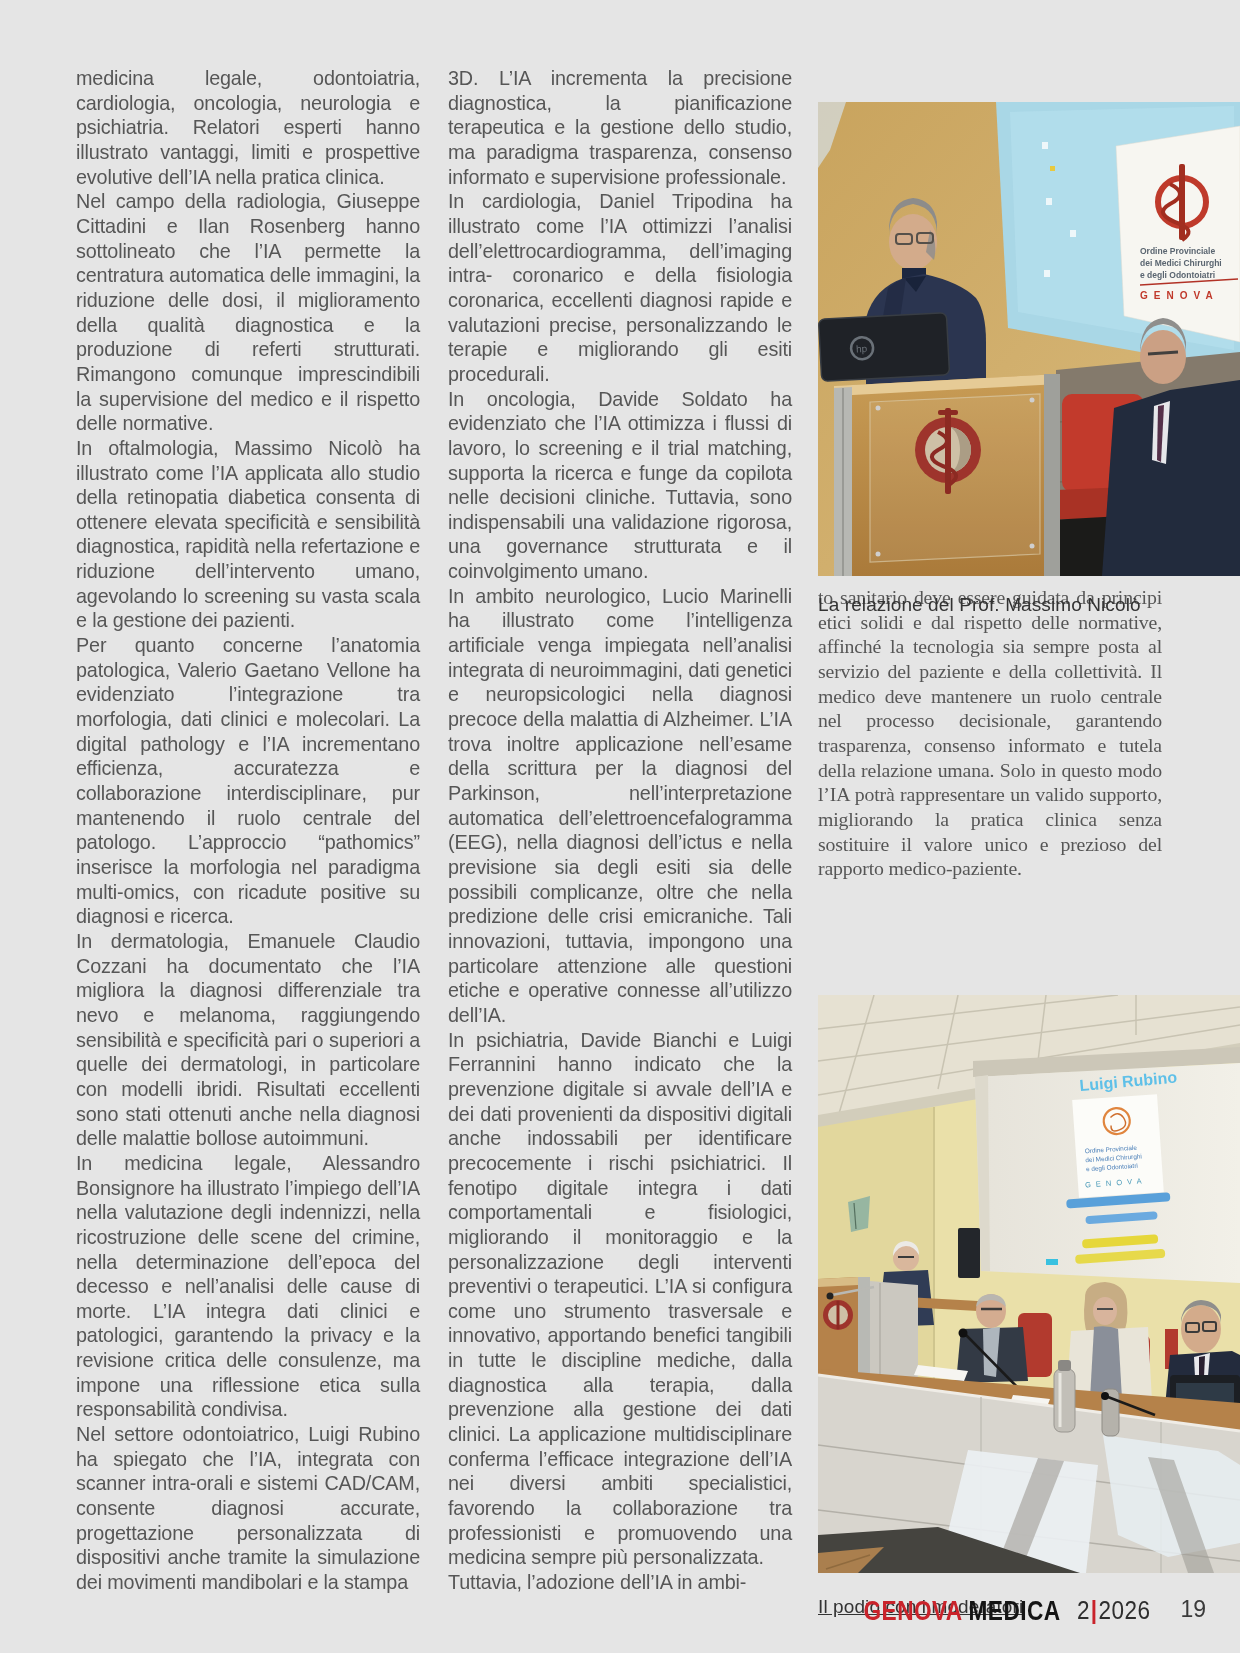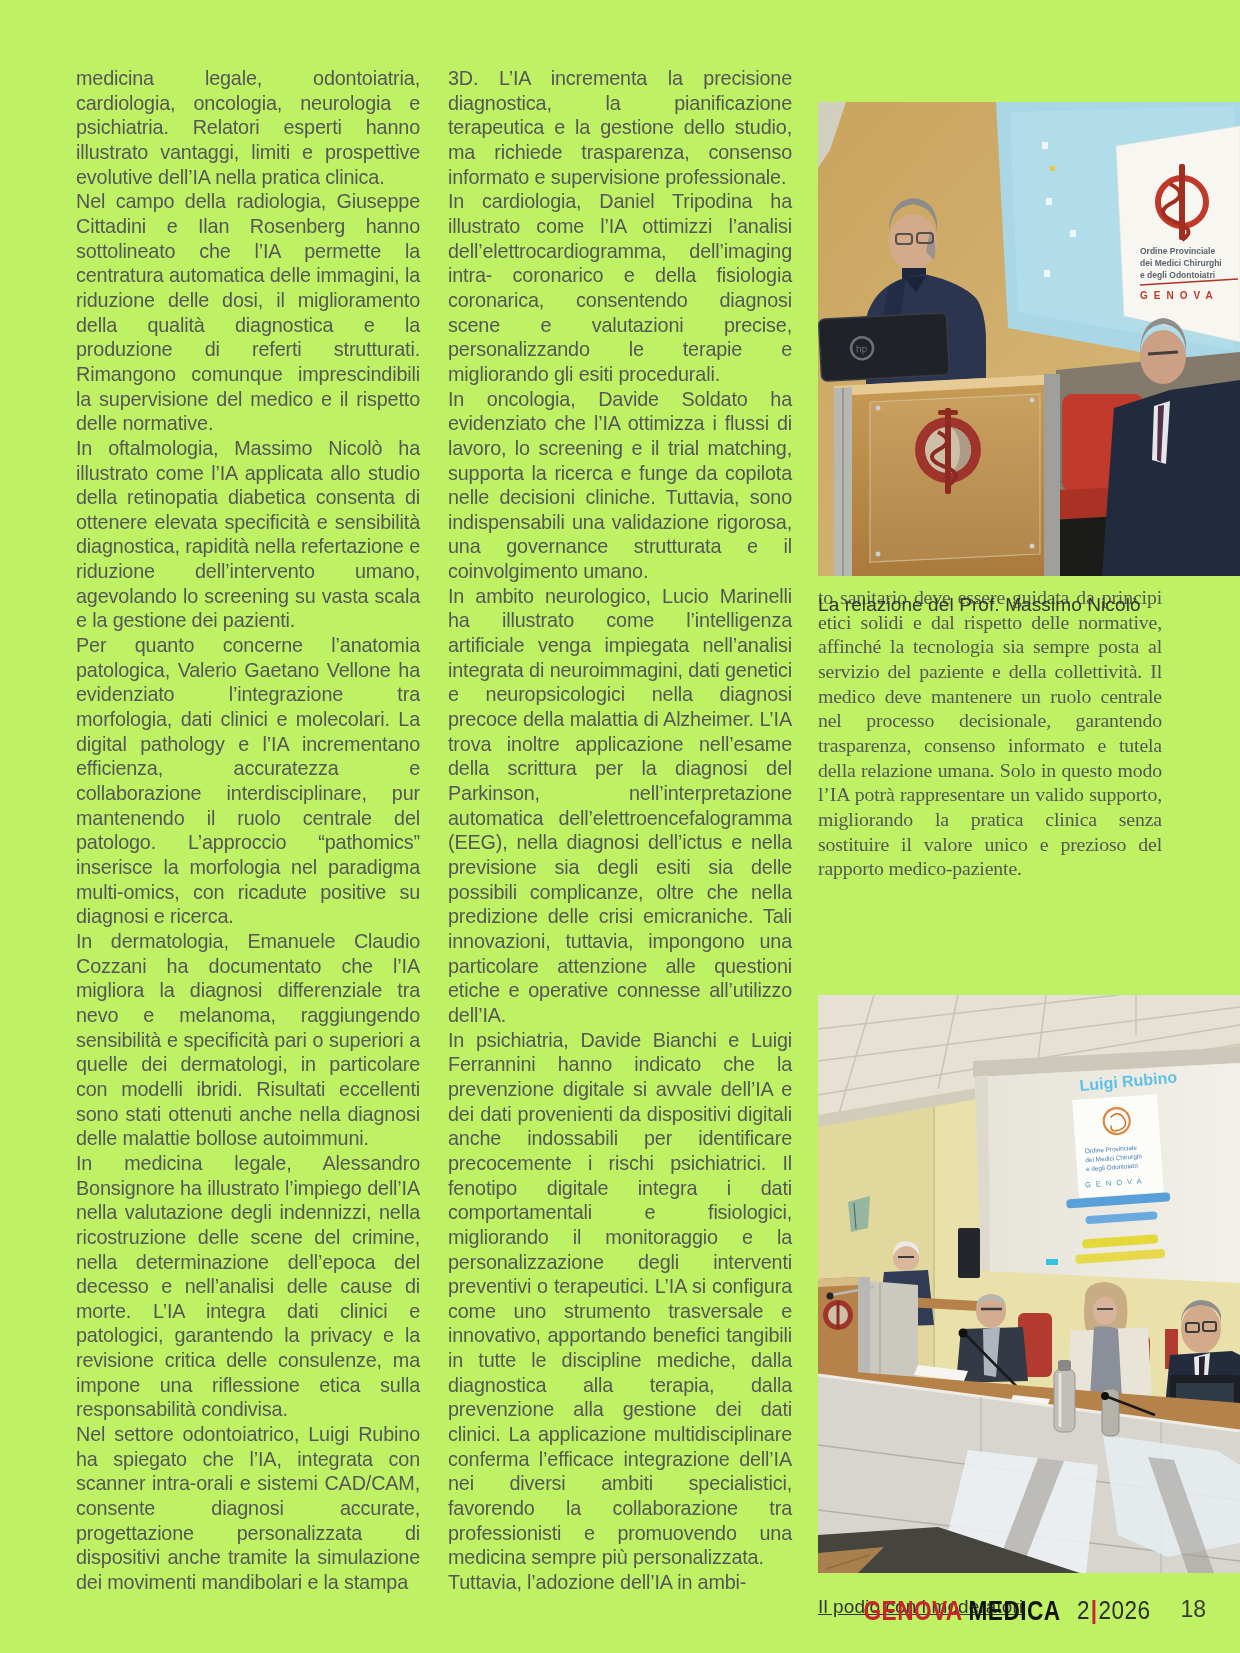--- a/index.html
+++ b/index.html
@@ -1,16 +1,16 @@
 <!DOCTYPE html>
 <html lang="it"><head>
 <meta charset="utf-8">
 <style>
   html,body{margin:0;padding:0;background:#ffffff;}
-  .page{position:relative;width:1240px;height:1653px;background:#bef264;overflow:hidden;
+  .page{position:relative;width:1240px;height:1653px;background:#e5e5e5;overflow:hidden;
         font-family:"Liberation Sans","DejaVu Sans",sans-serif;}
   .col{position:absolute;top:66px;width:344px;color:#565656;font-size:19.8px;
        line-height:24.65px;text-align:justify;letter-spacing:-0.15px;}
   .col p{margin:0;}
   .col-left{left:76px;}
   .col-mid{left:448px;}
   .col-right{left:818px;top:585px;width:344px;font-family:Liberation Serif, serif;}
   .photo{position:absolute;left:818px;width:422px;overflow:hidden;background:#ccc;margin-top:39px;}
   .photo1{top:63px;height:474px;}
   .photo2{top:956px;height:578px;}
@@ -38,22 +38,22 @@
   <div class="col col-left">
       <p>medicina legale, odontoiatria, cardiologia, oncologia, neurologia e psichiatria. Relatori esperti hanno illustrato vantaggi, limiti e prospettive evolutive dell’IA nella pratica clinica.</p>
       <p>Nel campo della radiologia, Giuseppe Cittadini e Ilan Rosenberg hanno sottolineato che l’IA permette la centratura automatica delle immagini, la riduzione delle dosi, il miglioramento della qualità diagnostica e la produzione di referti strutturati. Rimangono comunque imprescindibili la supervisione del medico e il rispetto delle normative.</p>
       <p>In oftalmologia, Massimo Nicolò ha illustrato come l’IA applicata allo studio della retinopatia diabetica consenta di ottenere elevata specificità e sensibilità diagnostica, rapidità nella refertazione e riduzione dell’intervento umano, agevolando lo screening su vasta scala e la gestione dei pazienti.</p>
       <p>Per quanto concerne l’anatomia patologica, Valerio Gaetano Vellone ha evidenziato l’integrazione tra morfologia, dati clinici e molecolari. La digital pathology e l’IA incrementano efficienza, accuratezza e collaborazione interdisciplinare, pur mantenendo il ruolo centrale del patologo. L’approccio “pathomics” inserisce la morfologia nel paradigma multi-omics, con ricadute positive su diagnosi e ricerca.</p>
       <p>In dermatologia, Emanuele Claudio Cozzani ha documentato che l’IA migliora la diagnosi differenziale tra nevo e melanoma, raggiungendo sensibilità e specificità pari o superiori a quelle dei dermatologi, in particolare con modelli ibridi. Risultati eccellenti sono stati ottenuti anche nella diagnosi delle malattie bollose autoimmuni.</p>
       <p>In medicina legale, Alessandro Bonsignore ha illustrato l’impiego dell’IA nella valutazione degli indennizzi, nella ricostruzione delle scene del crimine, nella determinazione dell’epoca del decesso e nell’analisi delle cause di morte. L’IA integra dati clinici e patologici, garantendo la privacy e la revisione critica delle consulenze, ma impone una riflessione etica sulla responsabilità condivisa.</p>
       <p>Nel settore odontoiatrico, Luigi Rubino ha spiegato che l’IA, integrata con scanner intra-orali e sistemi CAD/CAM, consente diagnosi accurate, progettazione personalizzata di dispositivi anche tramite la simulazione dei movimenti mandibolari e la stampa</p>
     </div>
   <div class="col col-mid">
-      <p>3D. L’IA incrementa la precisione diagnostica, la pianificazione terapeutica e la gestione dello studio, ma richiede trasparenza, consenso informato e supervisione professionale.</p>
-      <p>In cardiologia, Daniel Tripodina ha illustrato come l’IA ottimizzi l’analisi dell’elettrocardiogramma, dell’imaging intra- coronarico e della fisiologia coronarica, consentendo diagnosi scene e valutazioni precise, personalizzando le terapie e migliorando gli esiti procedurali.</p>
+      <p>3D. L’IA incrementa la precisione diagnostica, la pianificazione terapeutica e la gestione dello studio, ma paradigma trasparenza, consenso informato e supervisione professionale.</p>
+      <p>In cardiologia, Daniel Tripodina ha illustrato come l’IA ottimizzi l’analisi dell’elettrocardiogramma, dell’imaging intra- coronarico e della fisiologia coronarica, eccellenti diagnosi rapide e valutazioni precise, personalizzando le terapie e migliorando gli esiti procedurali.</p>
       <p>In oncologia, Davide Soldato ha evidenziato che l’IA ottimizza i flussi di lavoro, lo screening e il trial matching, supporta la ricerca e funge da copilota nelle decisioni cliniche. Tuttavia, sono indispensabili una validazione rigorosa, una governance strutturata e il coinvolgimento umano.</p>
       <p>In ambito neurologico, Lucio Marinelli ha illustrato come l’intelligenza artificiale venga impiegata nell’analisi integrata di neuroimmagini, dati genetici e neuropsicologici nella diagnosi precoce della malattia di Alzheimer. L’IA trova inoltre applicazione nell’esame della scrittura per la diagnosi del Parkinson, nell’interpretazione automatica dell’elettroencefalogramma (EEG), nella diagnosi dell’ictus e nella previsione sia degli esiti sia delle possibili complicanze, oltre che nella predizione delle crisi emicraniche. Tali innovazioni, tuttavia, impongono una particolare attenzione alle questioni etiche e operative connesse all’utilizzo dell’IA.</p>
       <p>In psichiatria, Davide Bianchi e Luigi Ferrannini hanno indicato che la prevenzione digitale si avvale dell’IA e dei dati provenienti da dispositivi digitali anche indossabili per identificare precocemente i rischi psichiatrici. Il fenotipo digitale integra i dati comportamentali e fisiologici, migliorando il monitoraggio e la personalizzazione degli interventi preventivi o terapeutici. L’IA si configura come uno strumento trasversale e innovativo, apportando benefici tangibili in tutte le discipline mediche, dalla diagnostica alla terapia, dalla prevenzione alla gestione dei dati clinici. La applicazione multidisciplinare conferma l’efficace integrazione dell’IA nei diversi ambiti specialistici, favorendo la collaborazione tra professionisti e promuovendo una medicina sempre più personalizzata.</p>
       <p>Tuttavia, l’adozione dell’IA in ambi-</p>
     </div>
   <div class="col col-right">
       <p>to sanitario deve essere guidata da principi etici solidi e dal rispetto delle normative, affinché la tecnologia sia sempre posta al servizio del paziente e della collettività. Il medico deve mantenere un ruolo centrale nel processo decisionale, garantendo trasparenza, consenso informato e tutela della relazione umana. Solo in questo modo l’IA potrà rappresentare un valido supporto, migliorando la pratica clinica senza sostituire il valore unico e prezioso del rapporto medico-paziente.</p>
     </div>
 
   <div class="photo photo1">
@@ -295,16 +295,16 @@
         <polygon points="0,558 66,552 40,578 0,578" fill="#aa7f4e"></polygon>
         <line x1="8" y1="574" x2="52" y2="560" stroke="#8f6a3e" stroke-width="1.5"></line>
       </g>
     </svg>
   </div>
   <div class="caption caption2">Il podio con i moderatori</div>
 
   <div class="footer">
     <span class="brand"><span class="brand-red">GENOVA</span> <span class="brand-black">MEDICA</span></span>
     <span class="issue"><span>2</span><span class="sep">|</span><span>2026</span></span>
-    <span class="pagenum">18</span>
+    <span class="pagenum">19</span>
   </div>
 
 </div>
 
 </body></html>

